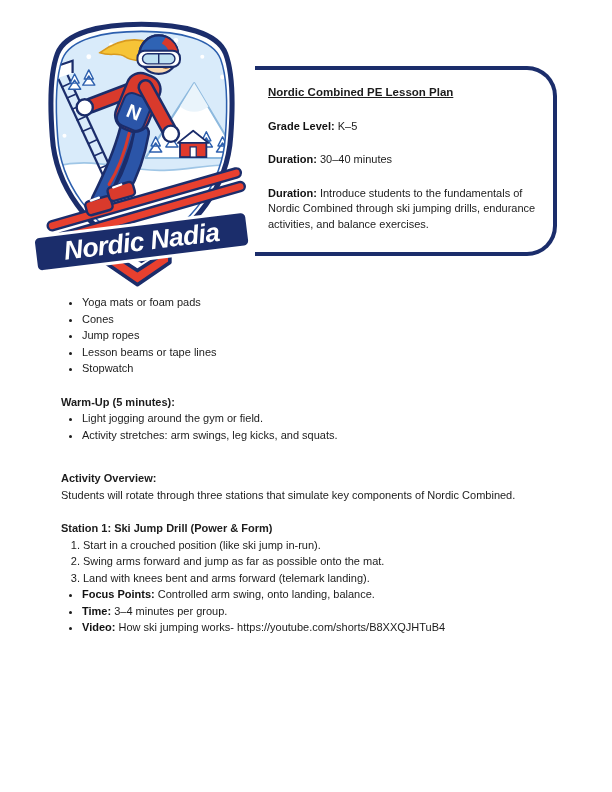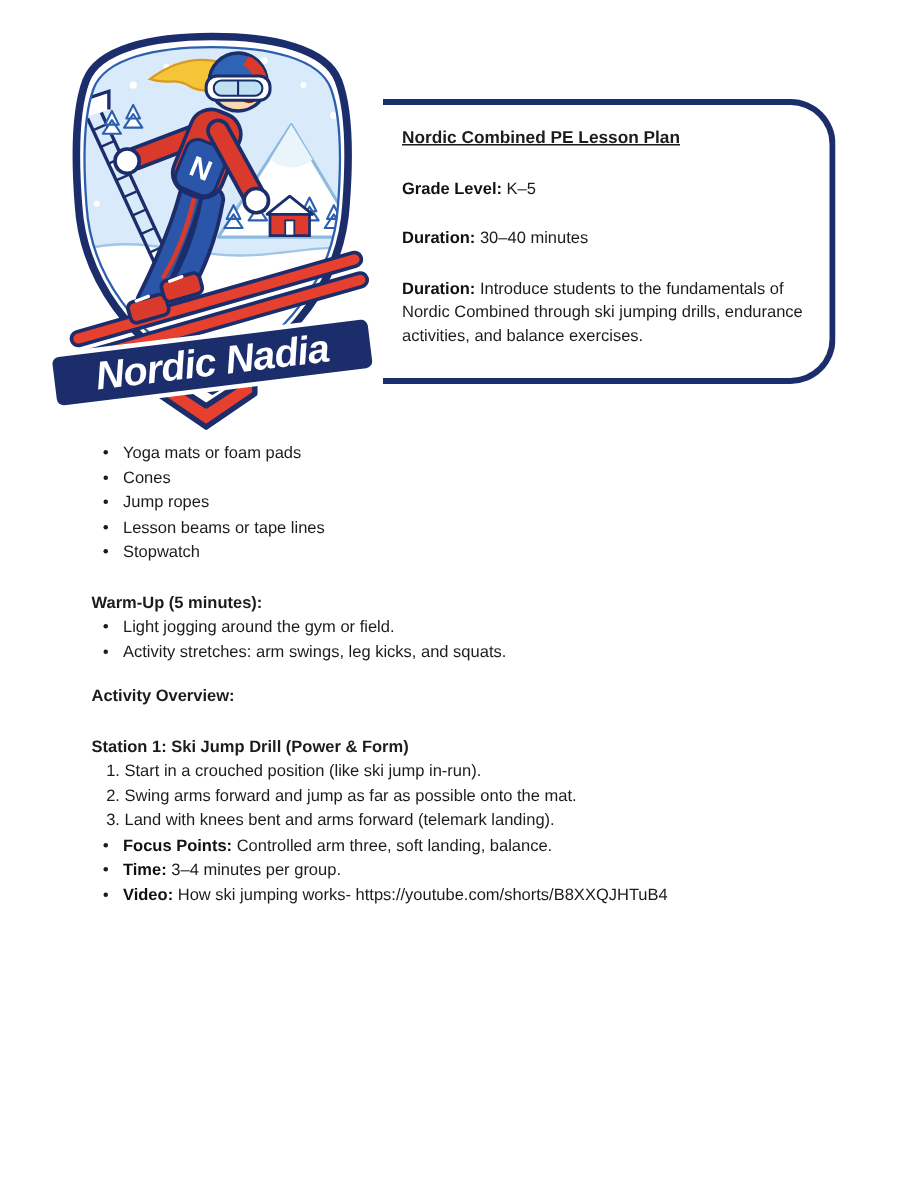--- a/index.html
+++ b/index.html
@@ -16,21 +16,21 @@
     border-radius:0 30px 30px 0;padding:15px 14px 0 13px;
     font-size:11px;line-height:15.5px;
   }
   .info-box .title{font-weight:bold;text-decoration:underline;margin:0 0 18px 0;font-size:11.5px;}
   .info-box p{margin:0 0 18px 0;}
   b{font-weight:bold;color:#111;}
   
   .content{position:absolute;left:61px;top:294px;width:497px;font-size:11px;line-height:16.5px;}
   .heading{font-weight:bold;margin:0;}
   .sec{margin-top:17px;}
-  .sec.tight{margin-top:13px;}
+  .sec.tight{margin-top:27px;}
   ul{margin:0;padding:0 0 0 21px;list-style:disc;}
   ol{margin:0;padding:0 0 0 22px;list-style:decimal;}
   li{margin:0;}
   p{margin:0;}
   .link{color:#1c1c1c;cursor:pointer;}
 </style>
 </head>
 <body>
 
 <div class="page">
@@ -181,30 +181,31 @@
     <div class="sec">
       <p class="heading">Warm-Up (5 minutes):</p>
       <ul>
         <li>Light jogging around the gym or field.</li>
         <li>Activity stretches: arm swings, leg kicks, and squats.</li>
       </ul>
     </div>
 
     <div class="sec tight">
       <p class="heading">Activity Overview:</p>
+      <p>Students will rotate through three stations that simulate key components of Nordic Combined.</p>
     </div>
 
     <div class="sec">
       <p class="heading">Station 1: Ski Jump Drill (Power &amp; Form)</p>
       <ol>
         <li>Start in a crouched position (like ski jump in-run).</li>
         <li>Swing arms forward and jump as far as possible onto the mat.</li>
         <li>Land with knees bent and arms forward (telemark landing).</li>
       </ol>
       <ul>
-        <li><b>Focus Points:</b><span> Controlled arm three, soft landing, balance.</span></li>
+        <li><b>Focus Points:</b><span> Controlled arm swing, onto landing, balance.</span></li>
         <li><b>Time:</b><span> 3–4 minutes per group.</span></li>
         <li><b>Video:</b><span> How ski jumping works- </span><span class="link">https://youtube.com/shorts/B8XXQJHTuB4</span></li>
       </ul>
     </div>
 
   </div>
 </div>
 
 </body></html>

